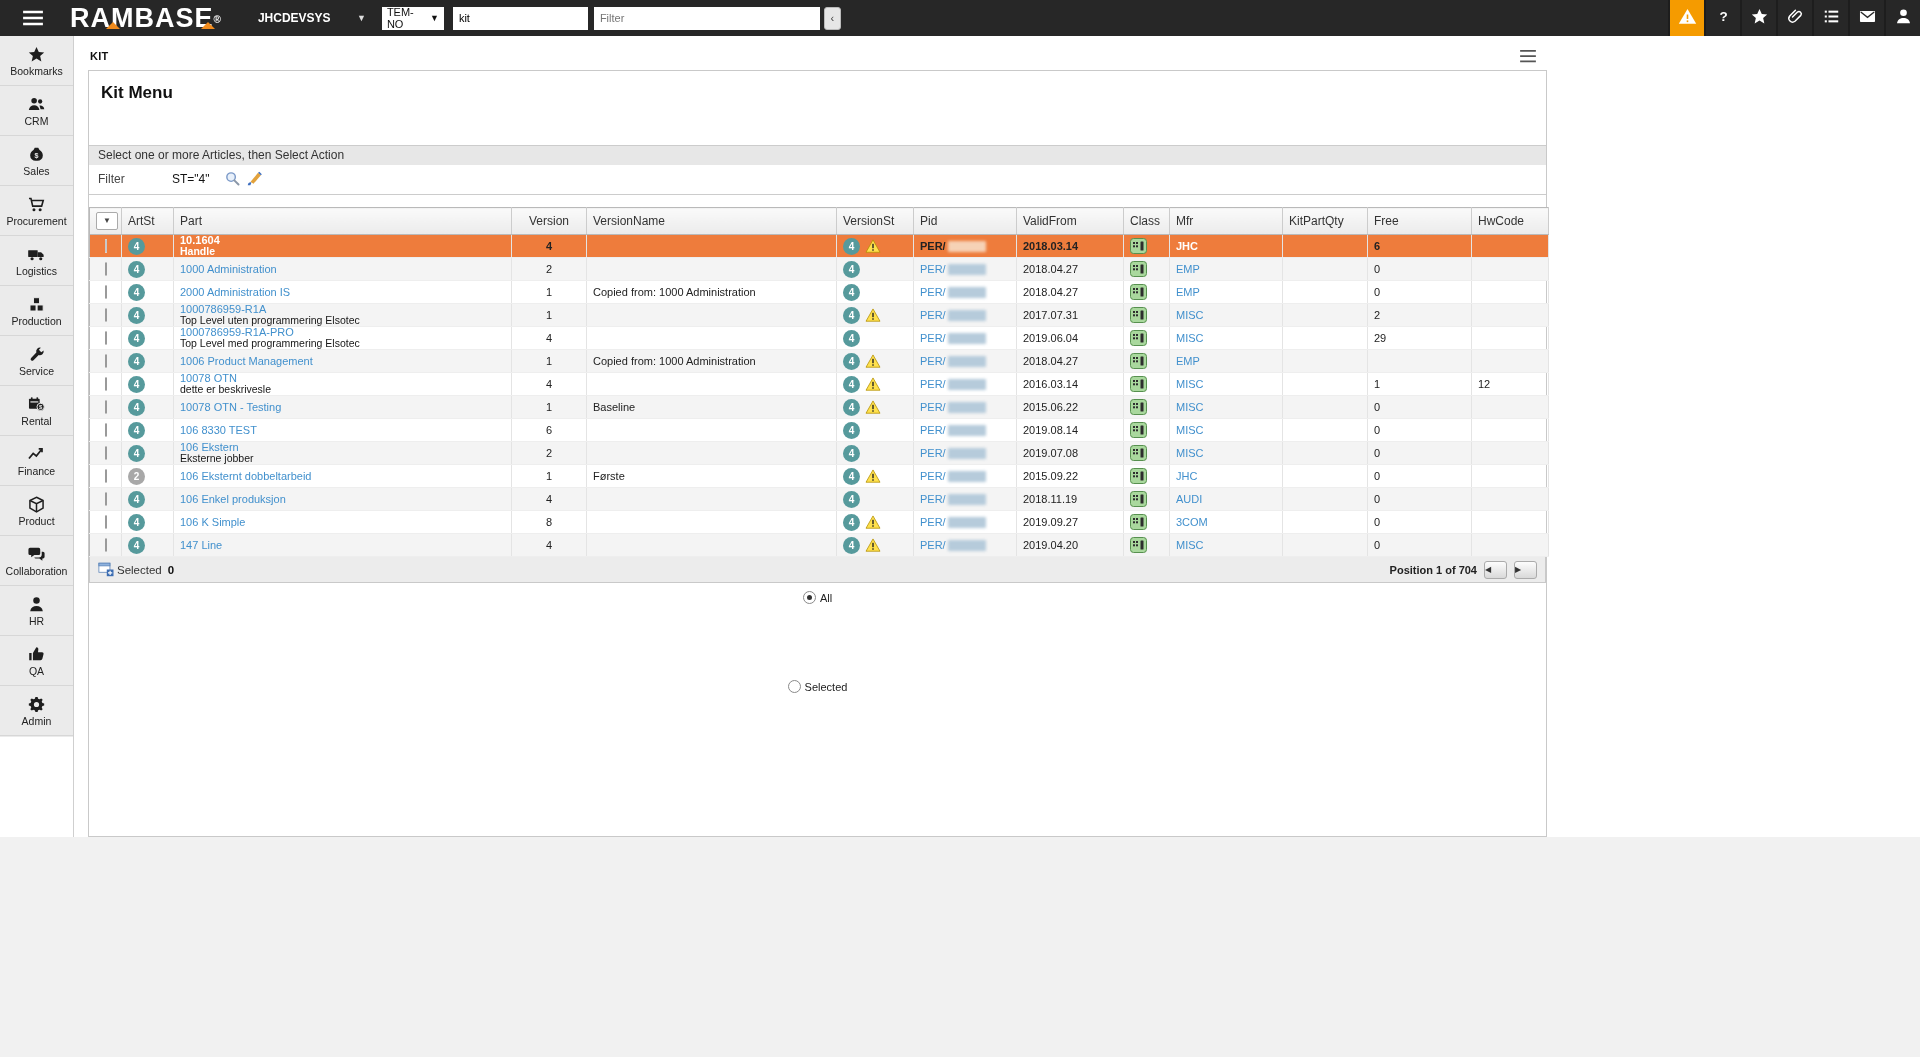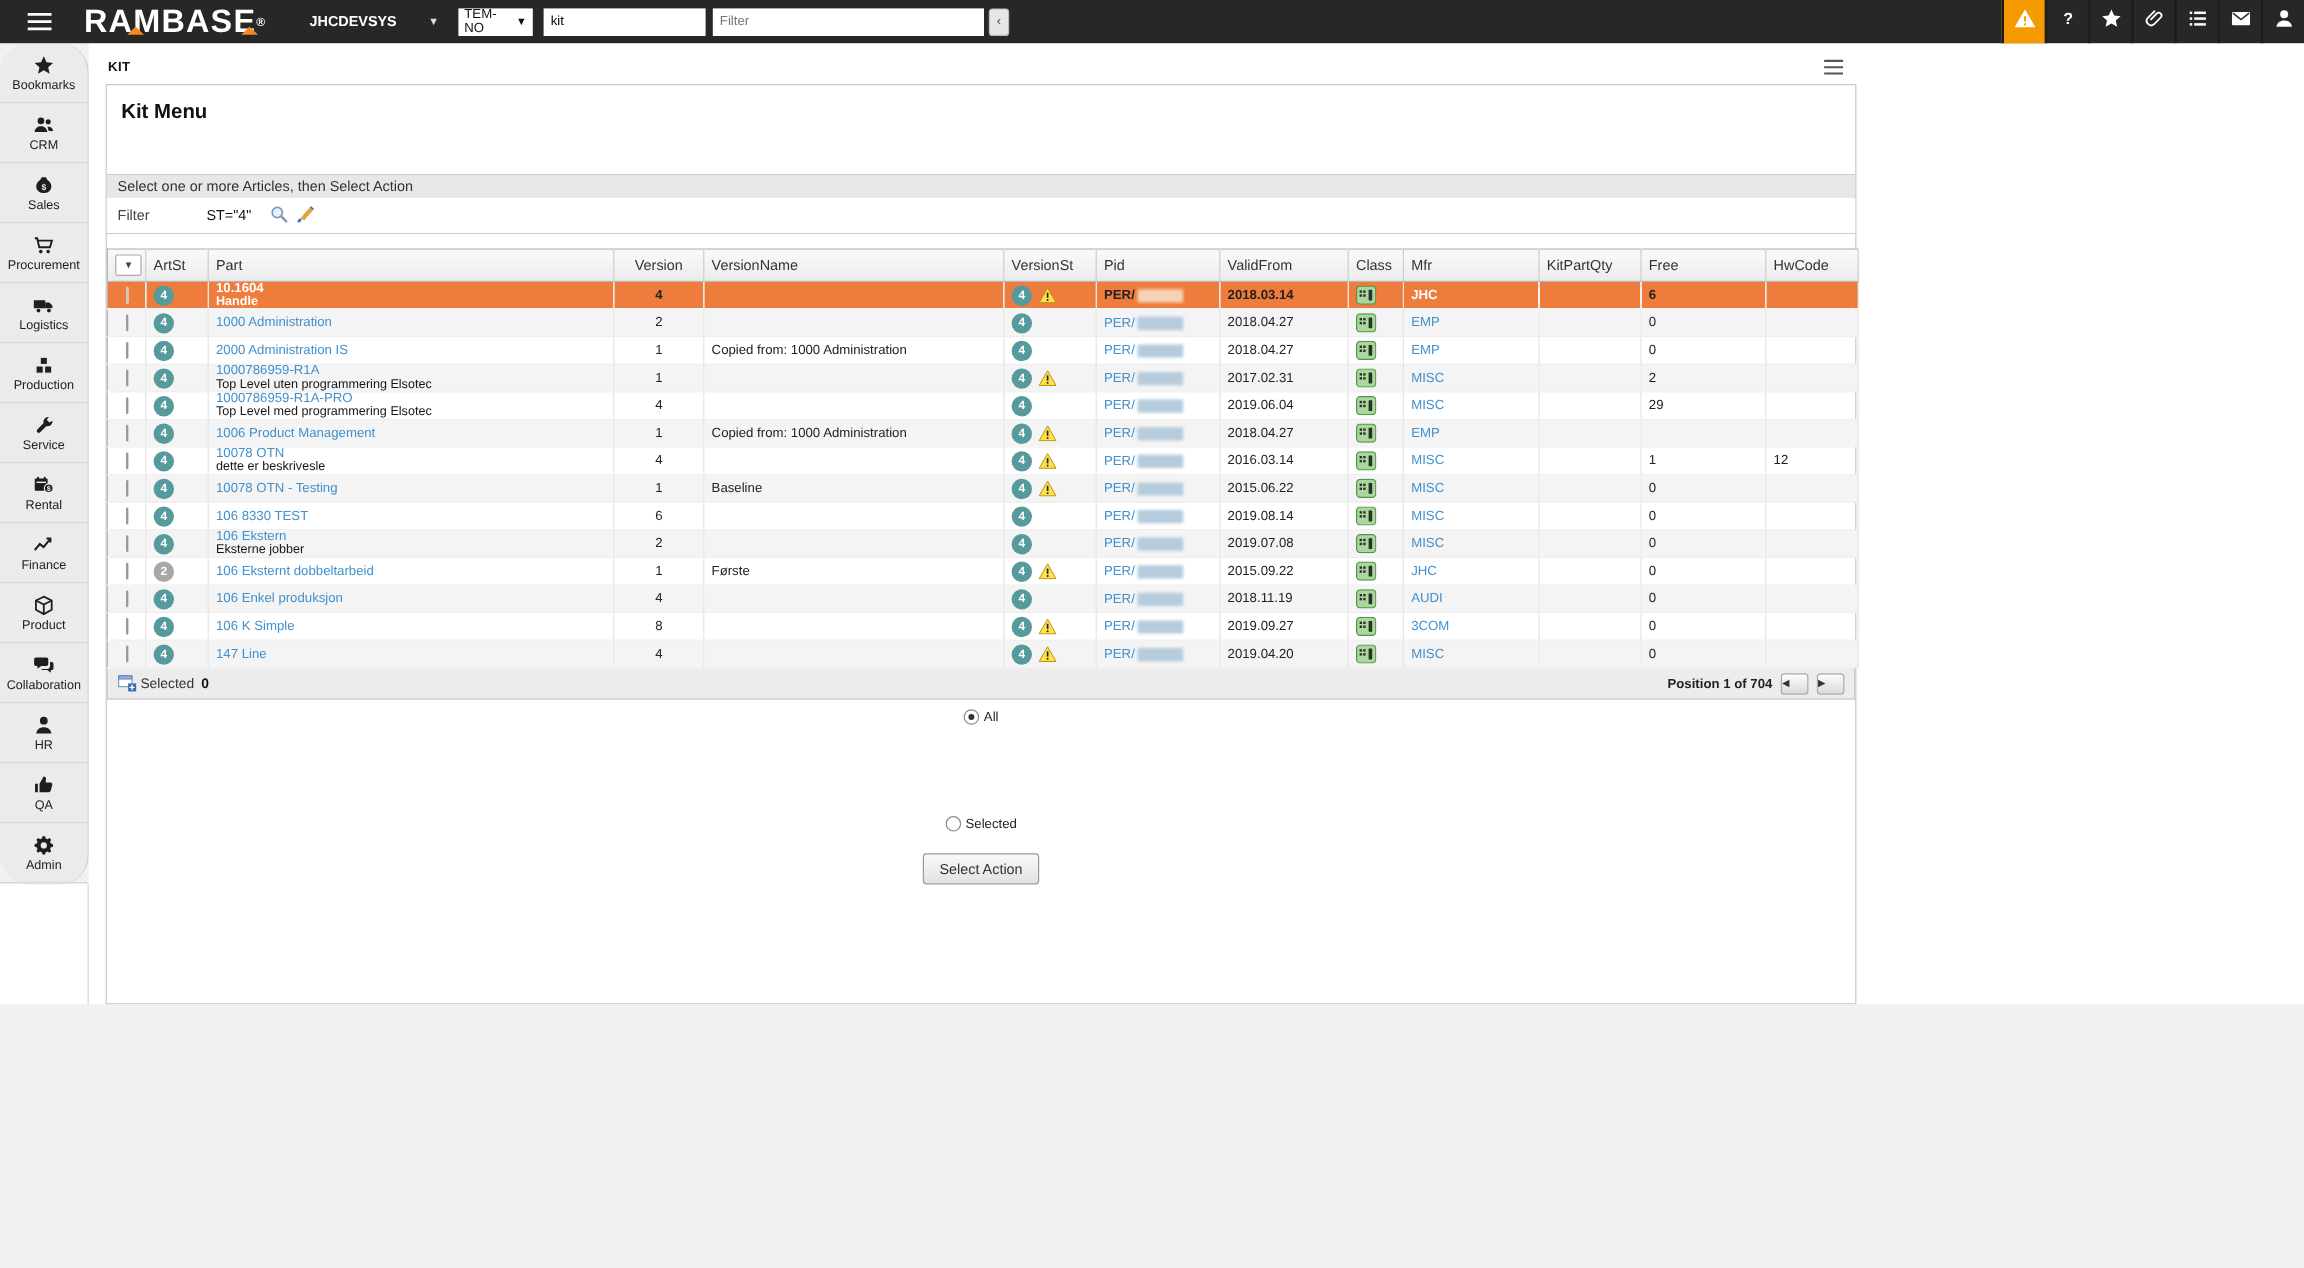--- a/index.html
+++ b/index.html
@@ -21,21 +21,21 @@
   .ti { height:23px; border:none; font-size:11px; padding:0 6px; font-family:"Liberation Sans",sans-serif; }
   .search-input { width:135px; margin-left:9px; }
   .filter-input { width:226px; margin-left:6px; }
   .collapse-btn { margin-left:4px; width:17px; height:23px; background:#e6e6e6; border:1px solid #bbb; border-radius:3px; font-size:11px; color:#444; line-height:20px; text-align:center; cursor:pointer; }
   .top-icons { margin-left:auto; display:flex; height:36px; }
   .top-icon { width:36px; height:36px; display:flex; align-items:center; justify-content:center; color:#fff; border-left:2px solid #1d1d1d; cursor:pointer; }
   .top-icon svg { width:19px; height:19px; }
   .top-icon.active { background:#f59b00; }
 
   
-  .sidebar { position:absolute; left:0; top:36px; width:74px; height:701px; background:#ebebeb; border-right:1px solid #cfcfcf; z-index:5;border-radius:24px; }
+  .sidebar { position:absolute; left:0; top:36px; width:74px; height:701px; background:#ebebeb; border-right:1px solid #cfcfcf; z-index:5; }
   .side-item { height:50px; border-bottom:1px solid #d7d7d7; display:flex; flex-direction:column; align-items:center; justify-content:center; gap:1px; cursor:pointer; color:#1e1e1e; }
   .side-item .icon svg { width:19px; height:19px; display:block; color:#1e1e1e; }
   .side-label { font-size:10.5px; color:#222; }
   .side-below { position:absolute; left:0; top:737px; width:74px; height:100px; background:#fff; border-right:1px solid #cfcfcf; }
 
   
   .main { position:absolute; left:74px; top:36px; width:1846px; height:801px; background:#fff; }
   .bottom-strip { position:absolute; left:0; top:837px; width:1920px; height:220px; background:#f1f1f1; }
   .tab-row { width:1473px; height:34px; display:flex; align-items:center; justify-content:space-between; padding:6px 10px 0 16px; }
   .tab-label { font-size:11px; font-weight:bold; letter-spacing:.3px; color:#111; cursor:pointer; }
@@ -477,21 +477,21 @@
                   <span class="warn-icon">
                     <svg viewBox="0 0 20 18">
                       <path d="M10 1.2L19 17H1z" fill="#ffe14d" stroke="#b38f00" stroke-width="1"></path>
                       <rect x="9.1" y="6.2" width="1.8" height="5.6" fill="#222"></rect>
                       <rect x="9.1" y="13.2" width="1.8" height="1.9" fill="#222"></rect>
                     </svg>
                   </span>
                 </span>
               </td>
               <td><span class="pid-prefix" style="color: rgb(65, 144, 205);">PER/</span><span class="redact"></span></td>
-              <td>2017.02.31</td>
+              <td>2017.07.31</td>
               <td><span class="class-icon"><svg viewBox="0 0 17 16">
                     <rect x=".5" y=".5" width="16" height="15" rx="3" fill="#a9d89d" stroke="#57904f"></rect>
                     <rect x="3" y="4" width="2" height="2" fill="#2e2e2e"></rect>
                     <rect x="6" y="4" width="2" height="2" fill="#2e2e2e"></rect>
                     <rect x="3" y="7.3" width="2" height="2" fill="#2e2e2e"></rect>
                     <rect x="6" y="7.3" width="2" height="2" fill="#2e2e2e"></rect>
                     <rect x="10.5" y="3.5" width="3" height="9" rx=".5" fill="#2e2e2e"></rect>
                   </svg></span></td>
               <td><a class="mfr-link" href="#">MISC</a></td>
               <td></td>
@@ -846,20 +846,17 @@
         <span class="radio-opt">
           <span class="radio checked"></span>
           <span class="radio-lbl">All</span>
         </span>
         <span class="radio-opt">
           <span class="radio"></span>
           <span class="radio-lbl">Selected</span>
         </span>
       </div>
 
-      <div class="action-wrap">
-        <button class="action-btn">Select Action</button>
-      </div>
     </div>
   </div>
 
   <div class="bottom-strip"></div>
 </div>
 
 </body></html>

